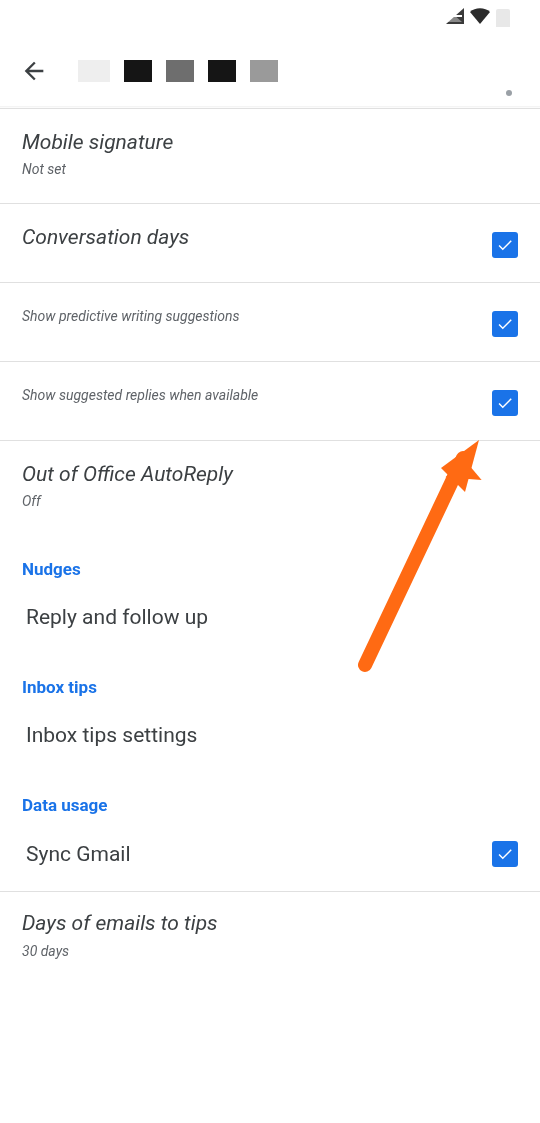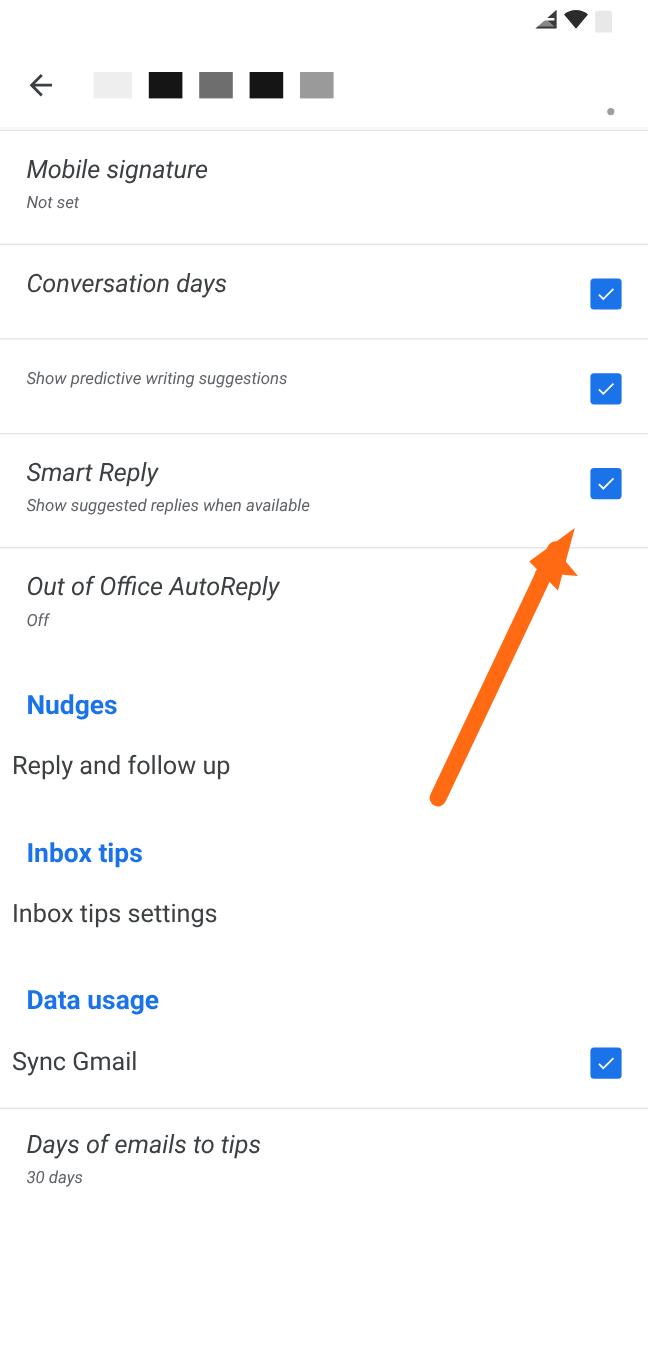--- a/index.html
+++ b/index.html
@@ -111,26 +111,26 @@
       justify-content: center;
       flex-shrink: 0;
       margin-top: 8px;
       cursor: pointer;
     }
     .checkbox svg {
       display: block;
     }
     .section-header {
       padding: 24px 22px 12px 22px;
-      font-size: 22px;
+      font-size: 17px;
       font-weight: 700;
       color: #1a73e8;
     }
     .simple-row {
-      padding: 14px 22px 24px 10px;
+      padding: 14px 22px 24px 26px;
       display: flex;
       align-items: center;
       justify-content: space-between;
       cursor: pointer;
     }
     .simple-title {
       font-size: 21px;
       color: #3c4043;
       font-weight: 400;
     }
@@ -207,21 +207,20 @@
   <div class="checkbox">
     <svg width="18" height="18" viewBox="0 0 24 24">
         <path d="M9 16.17L4.83 12l-1.42 1.41L9 19 21 7l-1.41-1.41z" fill="#fff"></path>
       </svg>
   </div>
 </div>
 <div class="divider"></div>
 
 <div class="setting-row">
   <div class="setting-text">
-    <div class="setting-title">Smart Reply</div>
     <div class="setting-sub">Show suggested replies when available</div>
   </div>
   <div class="checkbox">
     <svg width="18" height="18" viewBox="0 0 24 24">
         <path d="M9 16.17L4.83 12l-1.42 1.41L9 19 21 7l-1.41-1.41z" fill="#fff"></path>
       </svg>
   </div>
 </div>
 <div class="divider"></div>
 

